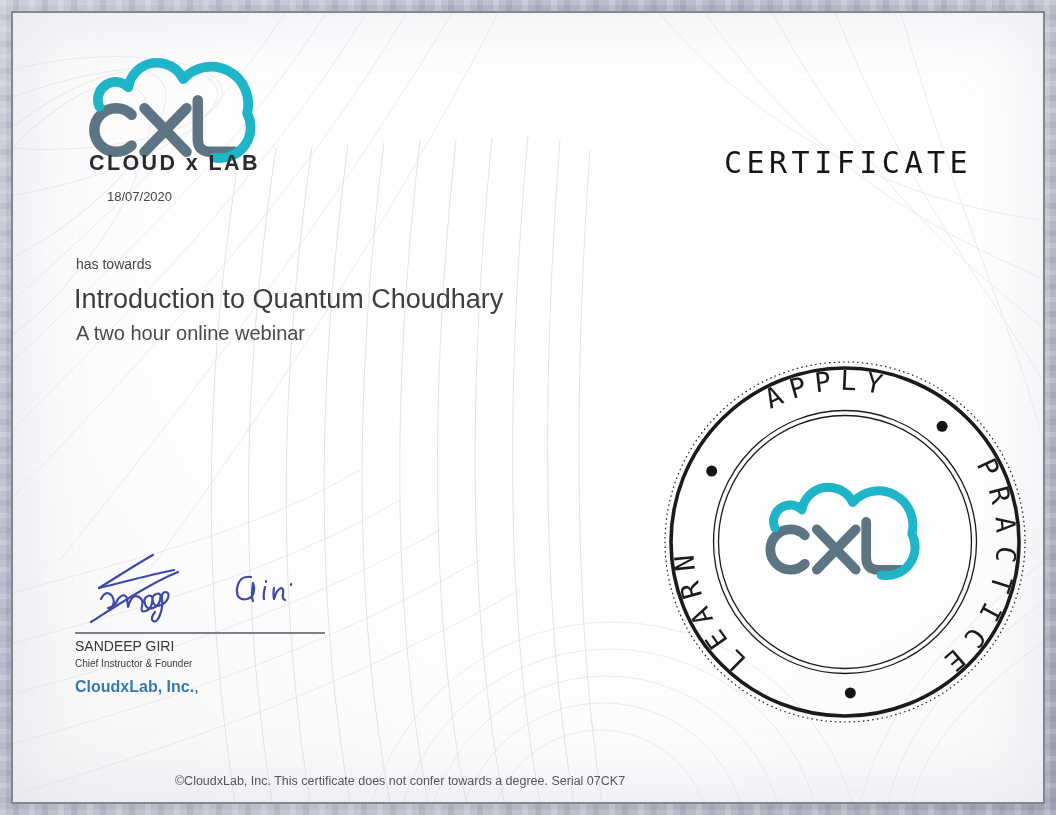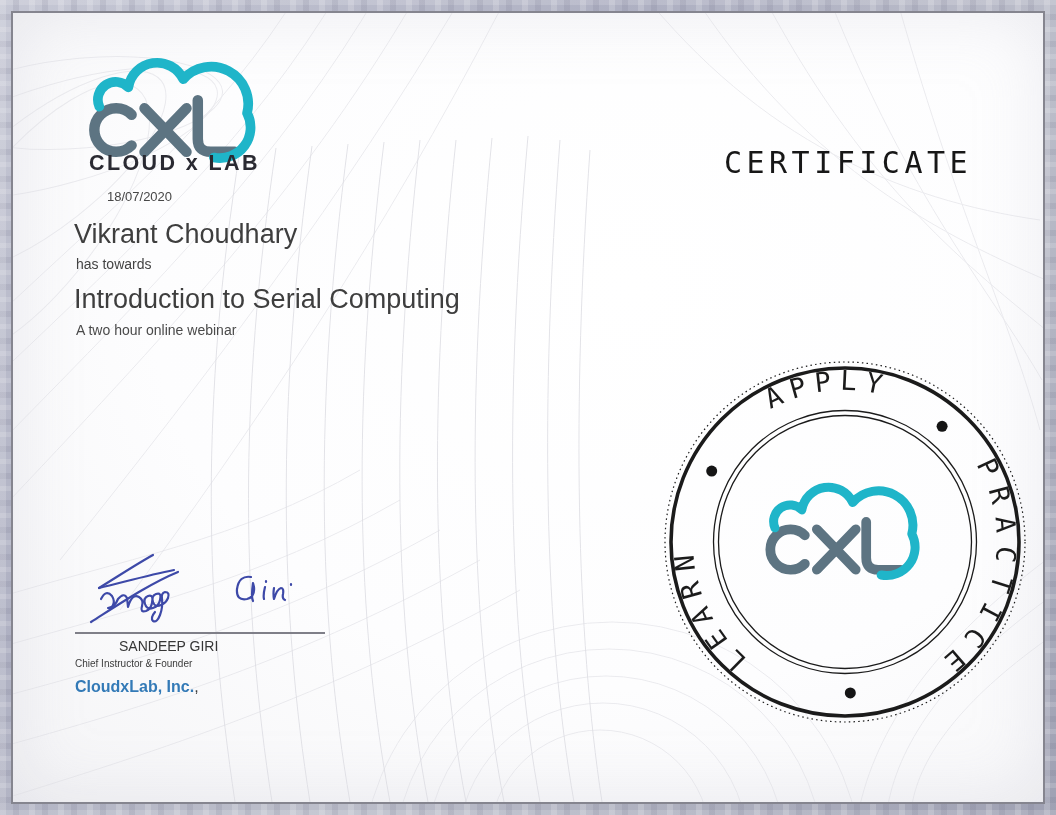--- a/index.html
+++ b/index.html
@@ -23,36 +23,36 @@
   .g-light{opacity:.55}
   .g-mid{opacity:.8}
 
   .abs{position:absolute;}
   .logo-svg{left:70px;top:42px;width:186px;height:113px;}
   .wordmark{left:76px;top:138px;width:190px;font-size:21.5px;font-weight:bold;letter-spacing:2.4px;color:#2a2a32;white-space:nowrap;}
   .issue-date{left:62px;top:176px;font-size:13px;color:#474747;margin-left:32px;}
   .recipient{left:61px;top:206px;font-size:27px;color:#3e3e3e;}
   .attended{left:63px;top:243px;font-size:14px;color:#434343;}
   .course-title{left:61px;top:271px;font-size:27px;color:#3e3e3e;white-space:nowrap;}
-  .course-subtitle{left:63px;top:309px;font-size:14px;color:#4a4a4a;}
+  .course-subtitle{left:63px;top:309px;font-size:20px;color:#4a4a4a;}
 
   .verified{
     left:645px;top:127px;width:380px;text-align:center;
     font-family:"DejaVu Sans Mono", monospace;
     font-size:30px;letter-spacing:4.5px;line-height:46px;color:#171717;white-space:nowrap;
   }
 
   .badge-svg{left:642px;top:339px;width:380px;height:380px;}
   .badge-ring{fill:none;stroke:#1b1b1b;}
   .badge-word{font-family:"DejaVu Sans Mono", monospace;font-size:27px;fill:#1b1b1b;}
 
   .signature-svg{left:58px;top:528px;width:260px;height:95px;}
   .signature-svg path{fill:none;stroke:#3d49a8;stroke-width:2.2px;stroke-linecap:round;stroke-linejoin:round;}
   .sig-line{left:62px;top:619px;width:250px;height:2px;background:#7f7f88;}
-  .sig-name{left:62px;top:625px;font-size:14px;color:#363636;margin-left:44px;}
+  .sig-name{left:62px;top:625px;font-size:14px;color:#363636;}
   .sig-role{left:62px;top:645px;font-size:10px;color:#3c3c3c;}
   .sig-company{left:62px;top:665px;font-size:16px;}
   .sig-company a{color:#337ab7;font-weight:bold;text-decoration:none;}
   .sig-company .comma{color:#3c3c3c;}
 
   .footer{left:62px;top:761px;width:650px;text-align:center;font-size:12.5px;color:#55555b;}
 
   .cxl-gray{fill:none;stroke:#5d7482;stroke-width:13;stroke-linecap:round;stroke-linejoin:round;}
   .cxl-teal{fill:none;stroke:#1fb5c9;stroke-width:12;stroke-linecap:round;stroke-linejoin:round;}
 </style>
@@ -119,23 +119,22 @@
       <circle cx="599" cy="859" r="250"></circle>
     </g>
   </svg>
 
   <svg class="abs logo-svg" viewBox="0 0 230 140">
     <use href="#cxl-logo"></use>
   </svg>
   <div class="abs wordmark">CLOUD x LAB</div>
 
   <div class="abs issue-date">18/07/2020</div>
-  <div class="abs recipient">Vikrant Choudhary</div>
   <div class="abs attended">has towards</div>
-  <div class="abs course-title">Introduction to Serial Computing</div>
+  <div class="abs course-title">Introduction to Quantum Choudhary</div>
   <div class="abs course-subtitle">A two hour online webinar</div>
 
   <div class="abs verified">
     <div>CERTIFICATE</div>
   </div>
 
   <svg class="abs badge-svg" viewBox="-190 -190 380 380">
     <circle class="badge-ring" r="180" stroke-width="1.2" stroke-dasharray="1.5 3.2"></circle>
     <circle class="badge-ring" r="174" stroke-width="3.6"></circle>
     <circle class="badge-ring" r="131.5" stroke-width="1.3" stroke="#3a3a3a"></circle>
@@ -163,14 +162,15 @@
     <path d="M 28 47 C 46 36 64 24 82 14"></path>
     <path d="M 28 47 C 53 41 78 34 103 29"></path>
     <path d="M 30 58 q 5 -10 11 -3 q 3 5 1 9 q -1 4 -5 3 q 7 -1 10 -9 q 6 -7 9 -1 l 1 9 q 4 -14 11 -10 q 5 3 3 9 q -2 7 4 5 q 5 -2 6 -8 q 2 -9 -4 -7 q -5 2 -3 8 q 2 6 8 4 q 6 -2 7 -8 q 2 -8 -4 -6 q -5 2 -3 8 q 2 6 8 3 q 5 -2 7 -7 q 2 -6 -3 -6 q -4 1 -3 7 q 1 8 -2 16 q -3 8 -7 6 q -3 -3 2 -9"></path>
     <path d="M 180 36 q -12 -2 -14 12 q -1 12 10 10 q 8 -2 7 -12 l -1 -4 q -2 14 0 18 m 12 -14 q -2 8 -1 12 m 2 -18 l 0 1 m 8 6 q -1 6 0 11 q 3 -10 7 -11 q 3 0 2 6 q -1 5 2 6 m 6 -16 l 0 1"></path>
   </svg>
   <div class="abs sig-line"></div>
   <div class="abs sig-name">SANDEEP GIRI</div>
   <div class="abs sig-role">Chief Instructor &amp; Founder</div>
   <div class="abs sig-company"><a href="#">CloudxLab, Inc.</a><span class="comma">,</span></div>
 
+  <div class="abs footer">©CloudxLab, Inc. This certificate does not confer towards a degree. Serial 07CK7</div>
 
 </div>
 
 </body></html>

